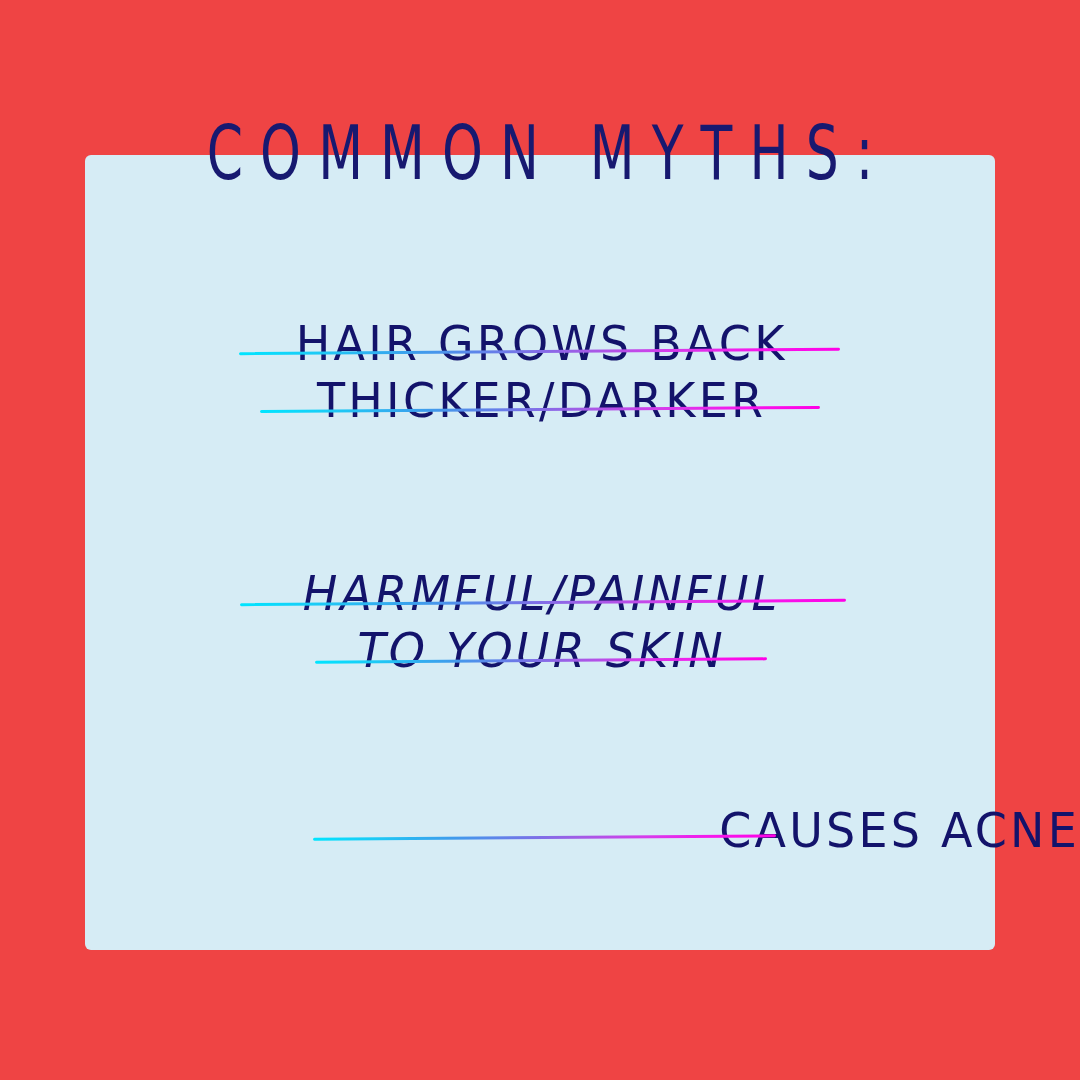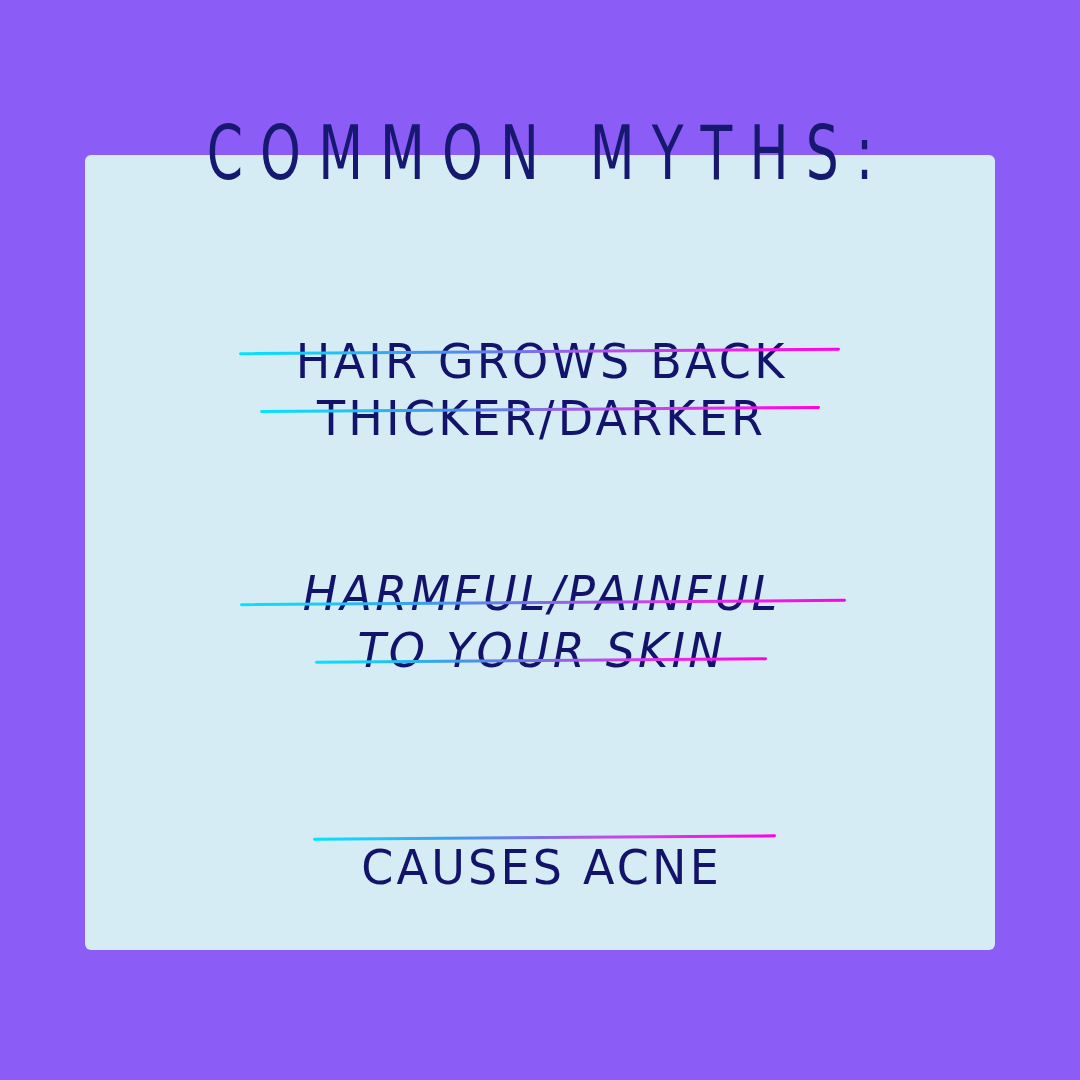--- a/index.html
+++ b/index.html
@@ -15,21 +15,21 @@
     background:#AFDCEF;
     position:relative;
   }
 
   
   #poster {
     position:absolute;
     inset:0;
     width:1080px;
     height:1080px;
-    background:#8b5cf6;
+    background:#ef4444;
     overflow:hidden;
   }
 
   
   #panel {
     position:absolute;
     left:85px;
     top:155px;
     width:910px;
     height:795px;
@@ -58,23 +58,23 @@
   }
 
   
   .myth {
     position:absolute;
     left:0;
     right:0;
     text-align:center;
     z-index:4;
   }
-  #myth-0 { top:333px; }
+  #myth-0 { top:315px; }
   #myth-1 { top:565px;font-style:italic; }
-  #myth-2 { top:839px; }
+  #myth-2 { top:802px;text-align:right; }
 
   .myth-line {
     position:relative;
     display:block;
     color:#13136B;
     font-family:"DejaVu Sans","Liberation Sans", sans-serif;
     font-size:46px;
     font-weight:400;
     letter-spacing:3.2px;
     text-indent:3.2px;

